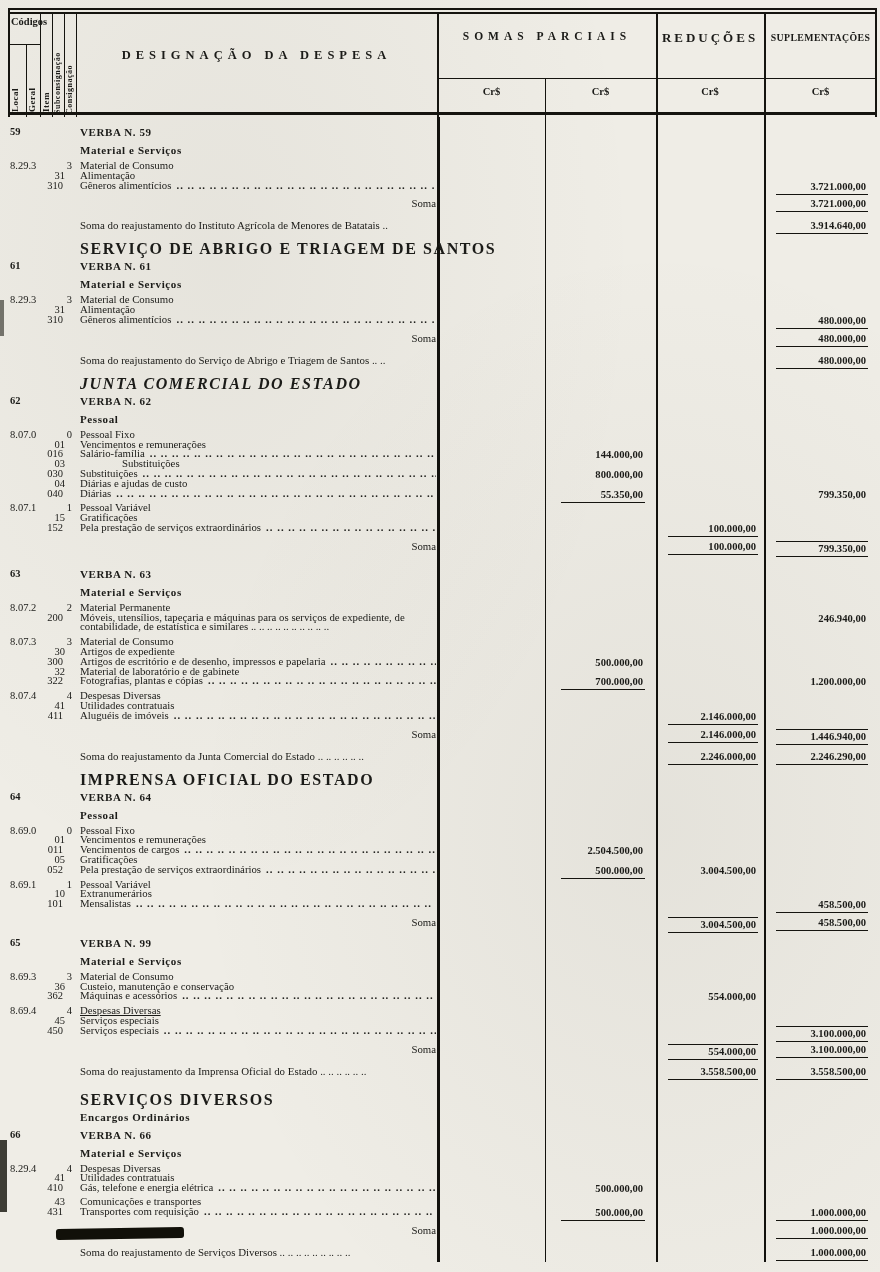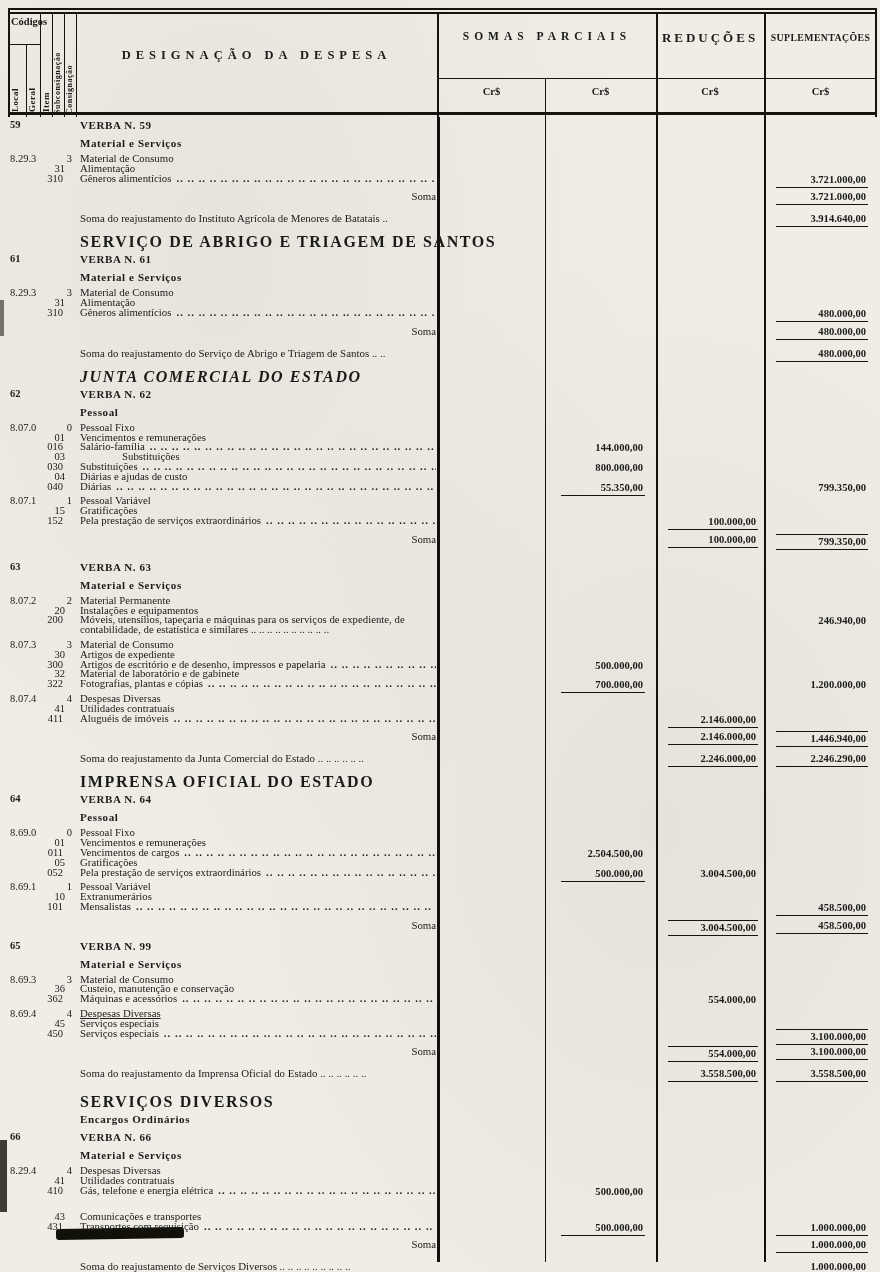--- a/index.html
+++ b/index.html
@@ -113,21 +113,21 @@
   <div class="vsep" style="left:437px;top:117px;width:2.6px;height:1145px;"></div>
   <div class="vsep" style="left:545px;top:117px;width:1.3px;height:1145px;"></div>
   <div class="vsep" style="left:656px;top:117px;width:2.3px;height:1145px;"></div>
   <div class="vsep" style="left:764px;top:117px;width:2.3px;height:1145px;"></div>
 
   <div class="art" style="left:0;top:300px;width:4px;height:36px;opacity:.55;"></div>
   <div class="art" style="left:0;top:1140px;width:7px;height:72px;opacity:.8;"></div>
   <div class="art" style="left:56px;top:1228px;width:128px;height:11px;border-radius:3px;transform:rotate(-1deg);"></div>
 
   <div class="tbody">
-      <div class="row verba" style="">
+      <div class="row verba" style="margin-top: 7px;">
         <span class="c1">59</span>
         <div class="desc">
           <span class="txt">VERBA N. 59</span>
         </div>
       </div>
       <div class="row bold" style="margin-top: 7px;">
         <div class="desc">
           <span class="txt">Material e Serviços</span>
         </div>
       </div>
@@ -336,26 +336,20 @@
       <div class="row bold" style="margin-top: 7px;">
         <div class="desc">
           <span class="txt">Material e Serviços</span>
         </div>
       </div>
       <div class="row code" style="margin-top: 5px;">
         <span class="c2">8.07.2</span>
         <span class="c3 lvl1">2</span>
         <div class="desc">
           <span class="txt">Material Permanente</span>
-        </div>
-      </div>
-      <div class="row code" style="margin-top: 0px;">
-        <span class="c3 lvl2">20</span>
-        <div class="desc">
-          <span class="txt">Instalações e equipamentos</span>
         </div>
       </div>
       <div class="row code" style="margin-top: 0px;">
         <span class="c3 lvl3">200</span>
         <div class="desc wrap"><span class="txt">Móveis, utensílios, tapeçaria e máquinas para os serviços de expediente, de contabilidade, de estatística e similares .. .. .. .. .. .. .. .. .. ..</span></div>
         <div class="vcol v4">
           <span class="val">246.940,00</span>
         </div>
       </div>
       <div class="row code" style="margin-top: 5px;">
@@ -647,21 +641,21 @@
       <div class="row code" style="margin-top: 0px;">
         <span class="c3 lvl3">410</span>
         <div class="desc">
           <span class="txt">Gás, telefone e energia elétrica</span>
           <span class="leader">.. .. .. .. .. .. .. .. .. .. .. .. .. .. .. .. .. .. .. .. .. .. .. .. .. .. .. .. .. ..</span>
         </div>
         <div class="vcol v2">
           <span class="val">500.000,00</span>
         </div>
       </div>
-      <div class="row code" style="margin-top: 16px;">
+      <div class="row code" style="margin-top: 4px;">
         <span class="c3 lvl2">43</span>
         <div class="desc">
           <span class="txt">Comunicações e transportes</span>
         </div>
       </div>
       <div class="row code" style="margin-top: 0px;">
         <span class="c3 lvl3">431</span>
         <div class="desc">
           <span class="txt">Transportes com requisição</span>
           <span class="leader">.. .. .. .. .. .. .. .. .. .. .. .. .. .. .. .. .. .. .. .. .. .. .. .. .. .. .. .. .. ..</span>

